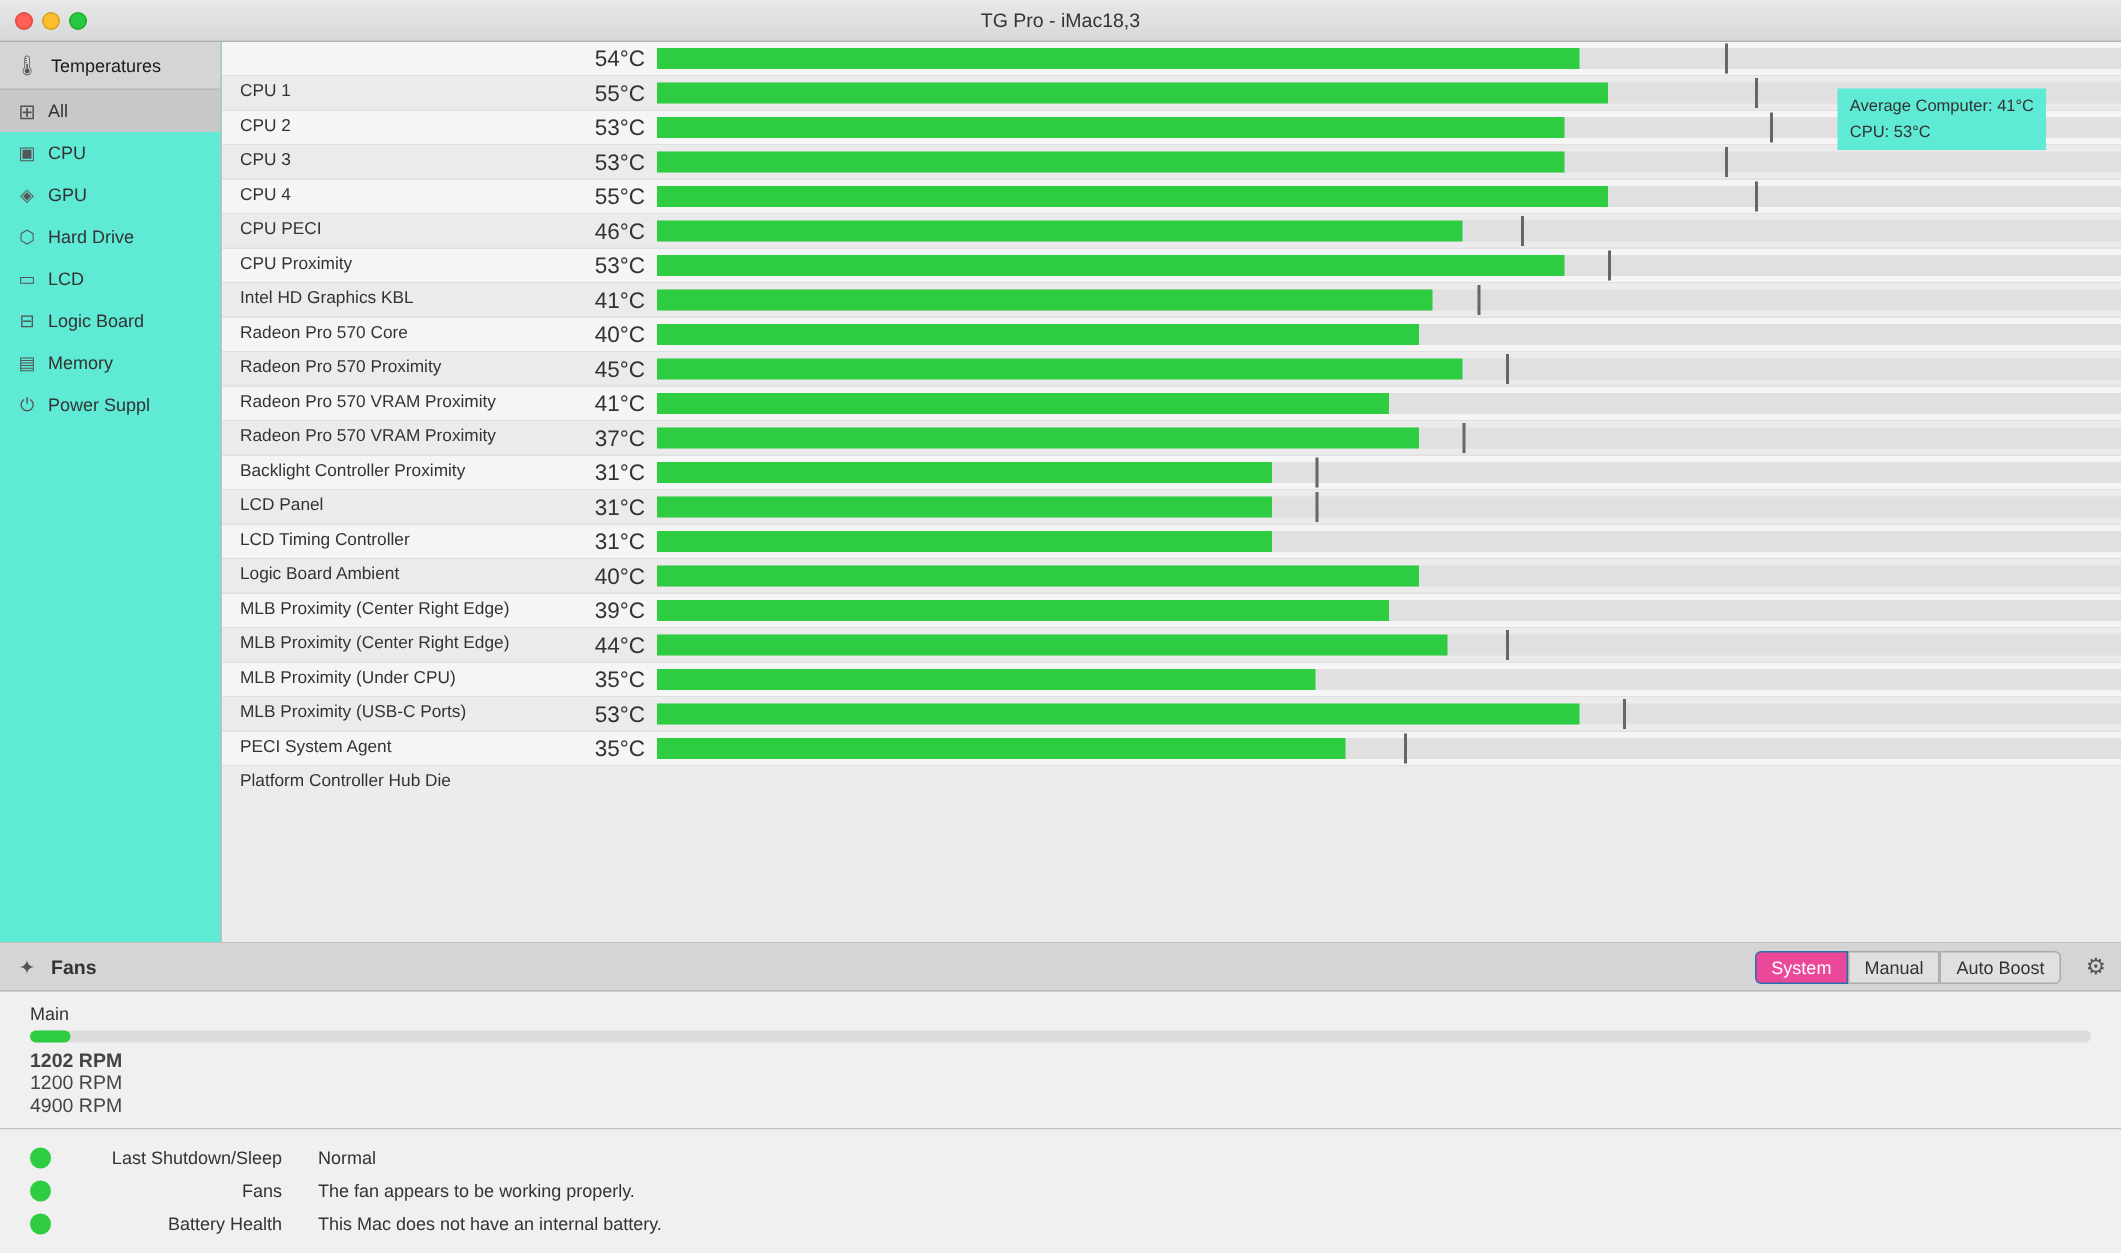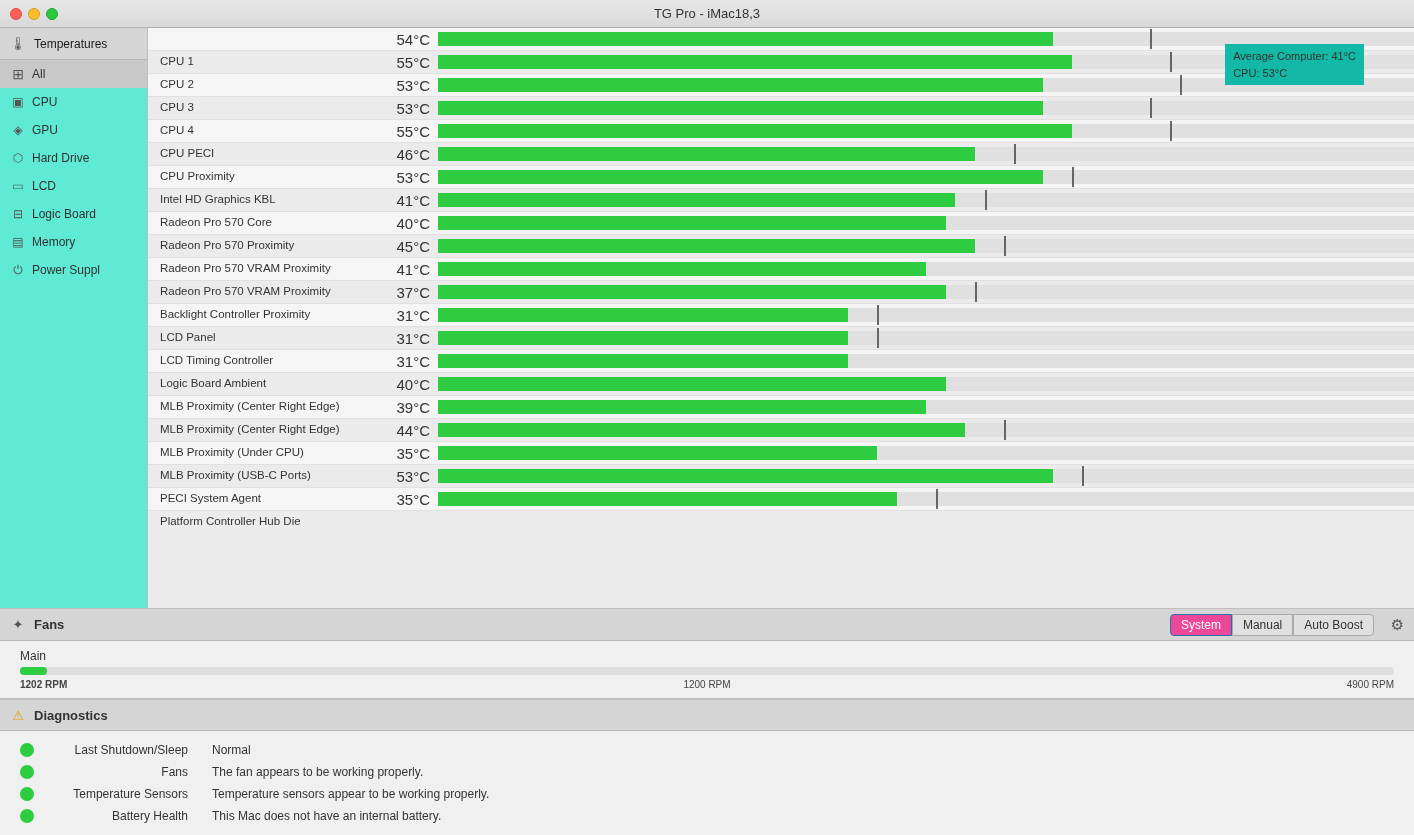--- a/index.html
+++ b/index.html
@@ -93,22 +93,22 @@
       display: flex; align-items: center; justify-content: center;
       font-size: 11px;
       color: #555;
       flex-shrink: 0;
     }
 
     
     .top-right-info {
       position: absolute;
       right: 50px;
-      top: 16px;
-      background: #14b8a6;
+      top: 31px;
+      background: #5eead4;
       padding: 4px 8px;
       font-size: 11px;
       color: #333;
       line-height: 1.5;
       z-index: 10;
     }
     .settings-btn-top {
       position: absolute;
       right: 10px;
       top: 32px;
@@ -241,22 +241,23 @@
     }
     .fan-slider-fill {
       height: 100%;
       background: #2ecc40;
       border-radius: 4px;
       width: 2%;
     }
     .fan-rpm-row {
       display: flex;
       justify-content: space-between;
-      font-size: 10px;
+      font-size: 13px;
       color: #444;
+      flex-direction: column;
     }
     .fan-rpm-current { font-weight: 600; }
 
     
     .diag-section {
       background: #f0f0f0;
       padding: 0;
     }
     .diag-header {
       background: #d5d5d5;
@@ -584,41 +585,32 @@
     <div class="fan-rpm-row">
       <span class="fan-rpm-current">1202 RPM</span>
       <span>1200 RPM</span>
       <span>4900 RPM</span>
     </div>
   </div>
       </div>
   </div>
 
   <div class="diag-section">
-    <div class="diag-header">
-      <span class="icon-diag sidebar-icon"></span>
-      <span class="diag-title">Diagnostics</span>
-    </div>
     <div class="diag-rows" id="diag-rows-container">
 
     <div class="diag-row">
     <div class="diag-status-dot"></div>
     <div class="diag-row-label">Last Shutdown/Sleep</div>
     <div class="diag-row-value">Normal</div>
   </div>
         <div class="diag-row">
     <div class="diag-status-dot"></div>
     <div class="diag-row-label">Fans</div>
     <div class="diag-row-value">The fan appears to be working properly.</div>
   </div>
         <div class="diag-row">
     <div class="diag-status-dot"></div>
-    <div class="diag-row-label">Temperature Sensors</div>
-    <div class="diag-row-value">Temperature sensors appear to be working properly.</div>
-  </div>
-        <div class="diag-row">
-    <div class="diag-status-dot"></div>
     <div class="diag-row-label">Battery Health</div>
     <div class="diag-row-value">This Mac does not have an internal battery.</div>
   </div>
       </div>
   </div>
 </div>
 
 </body></html>

